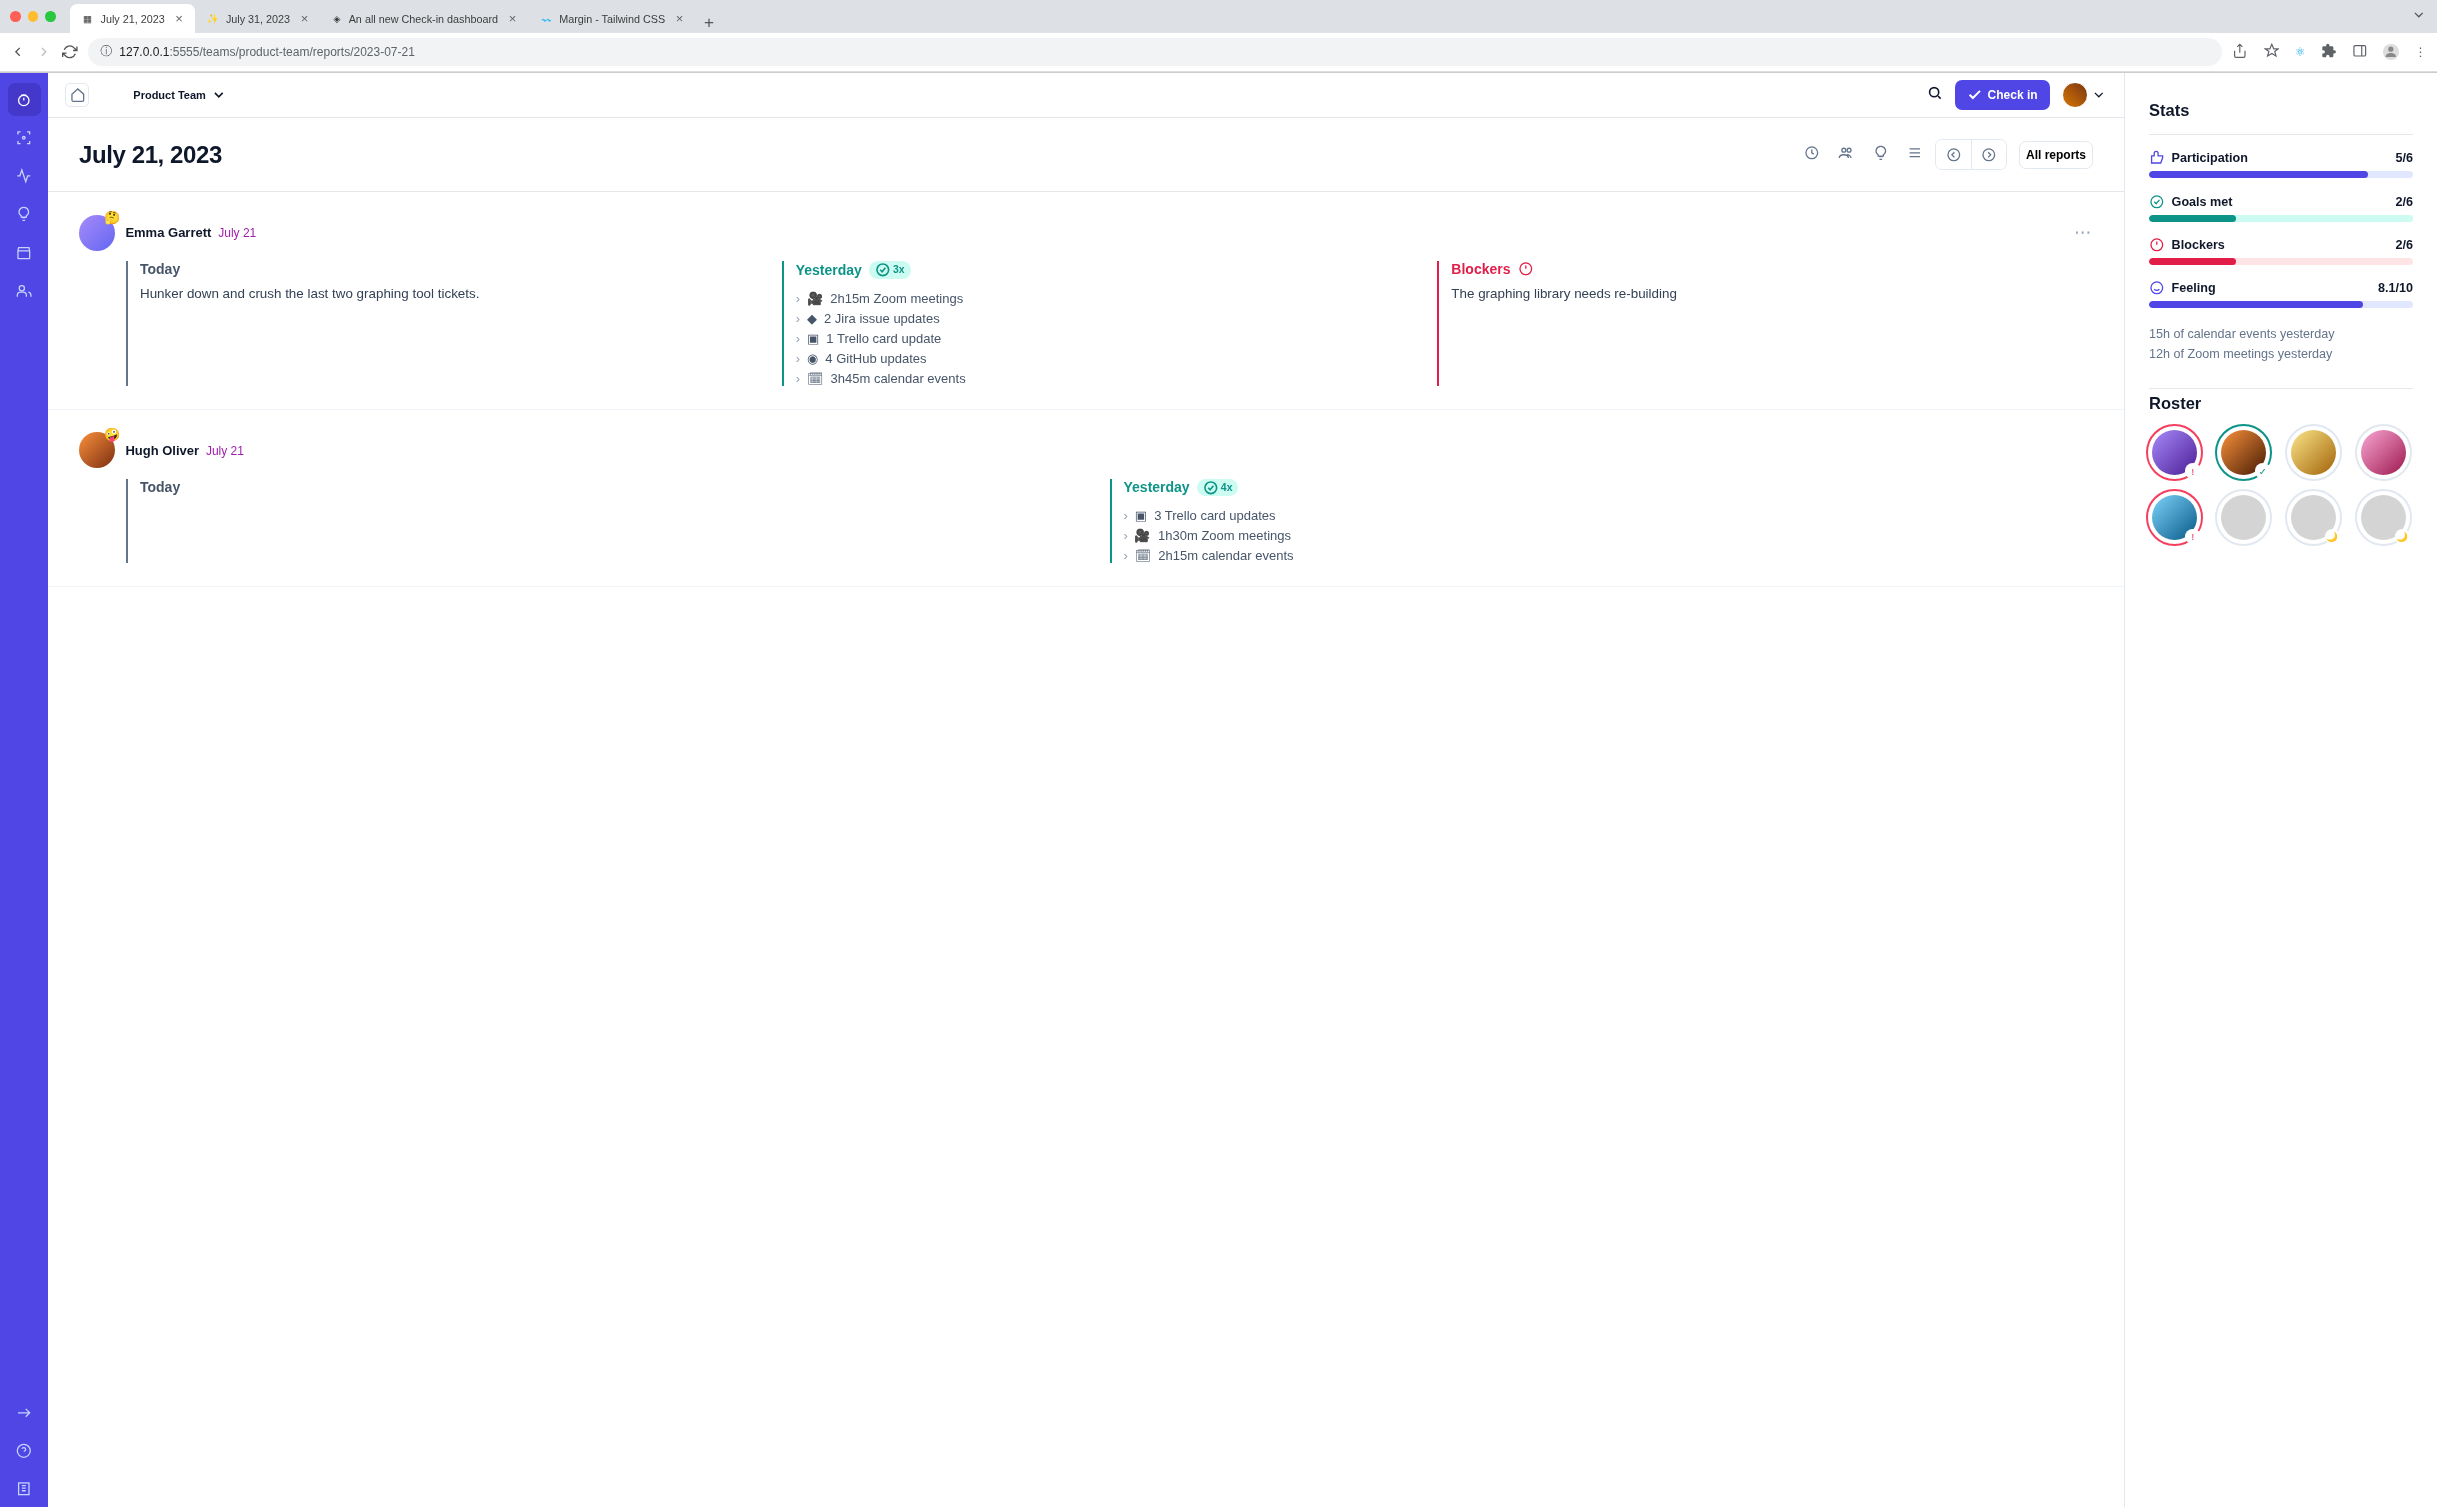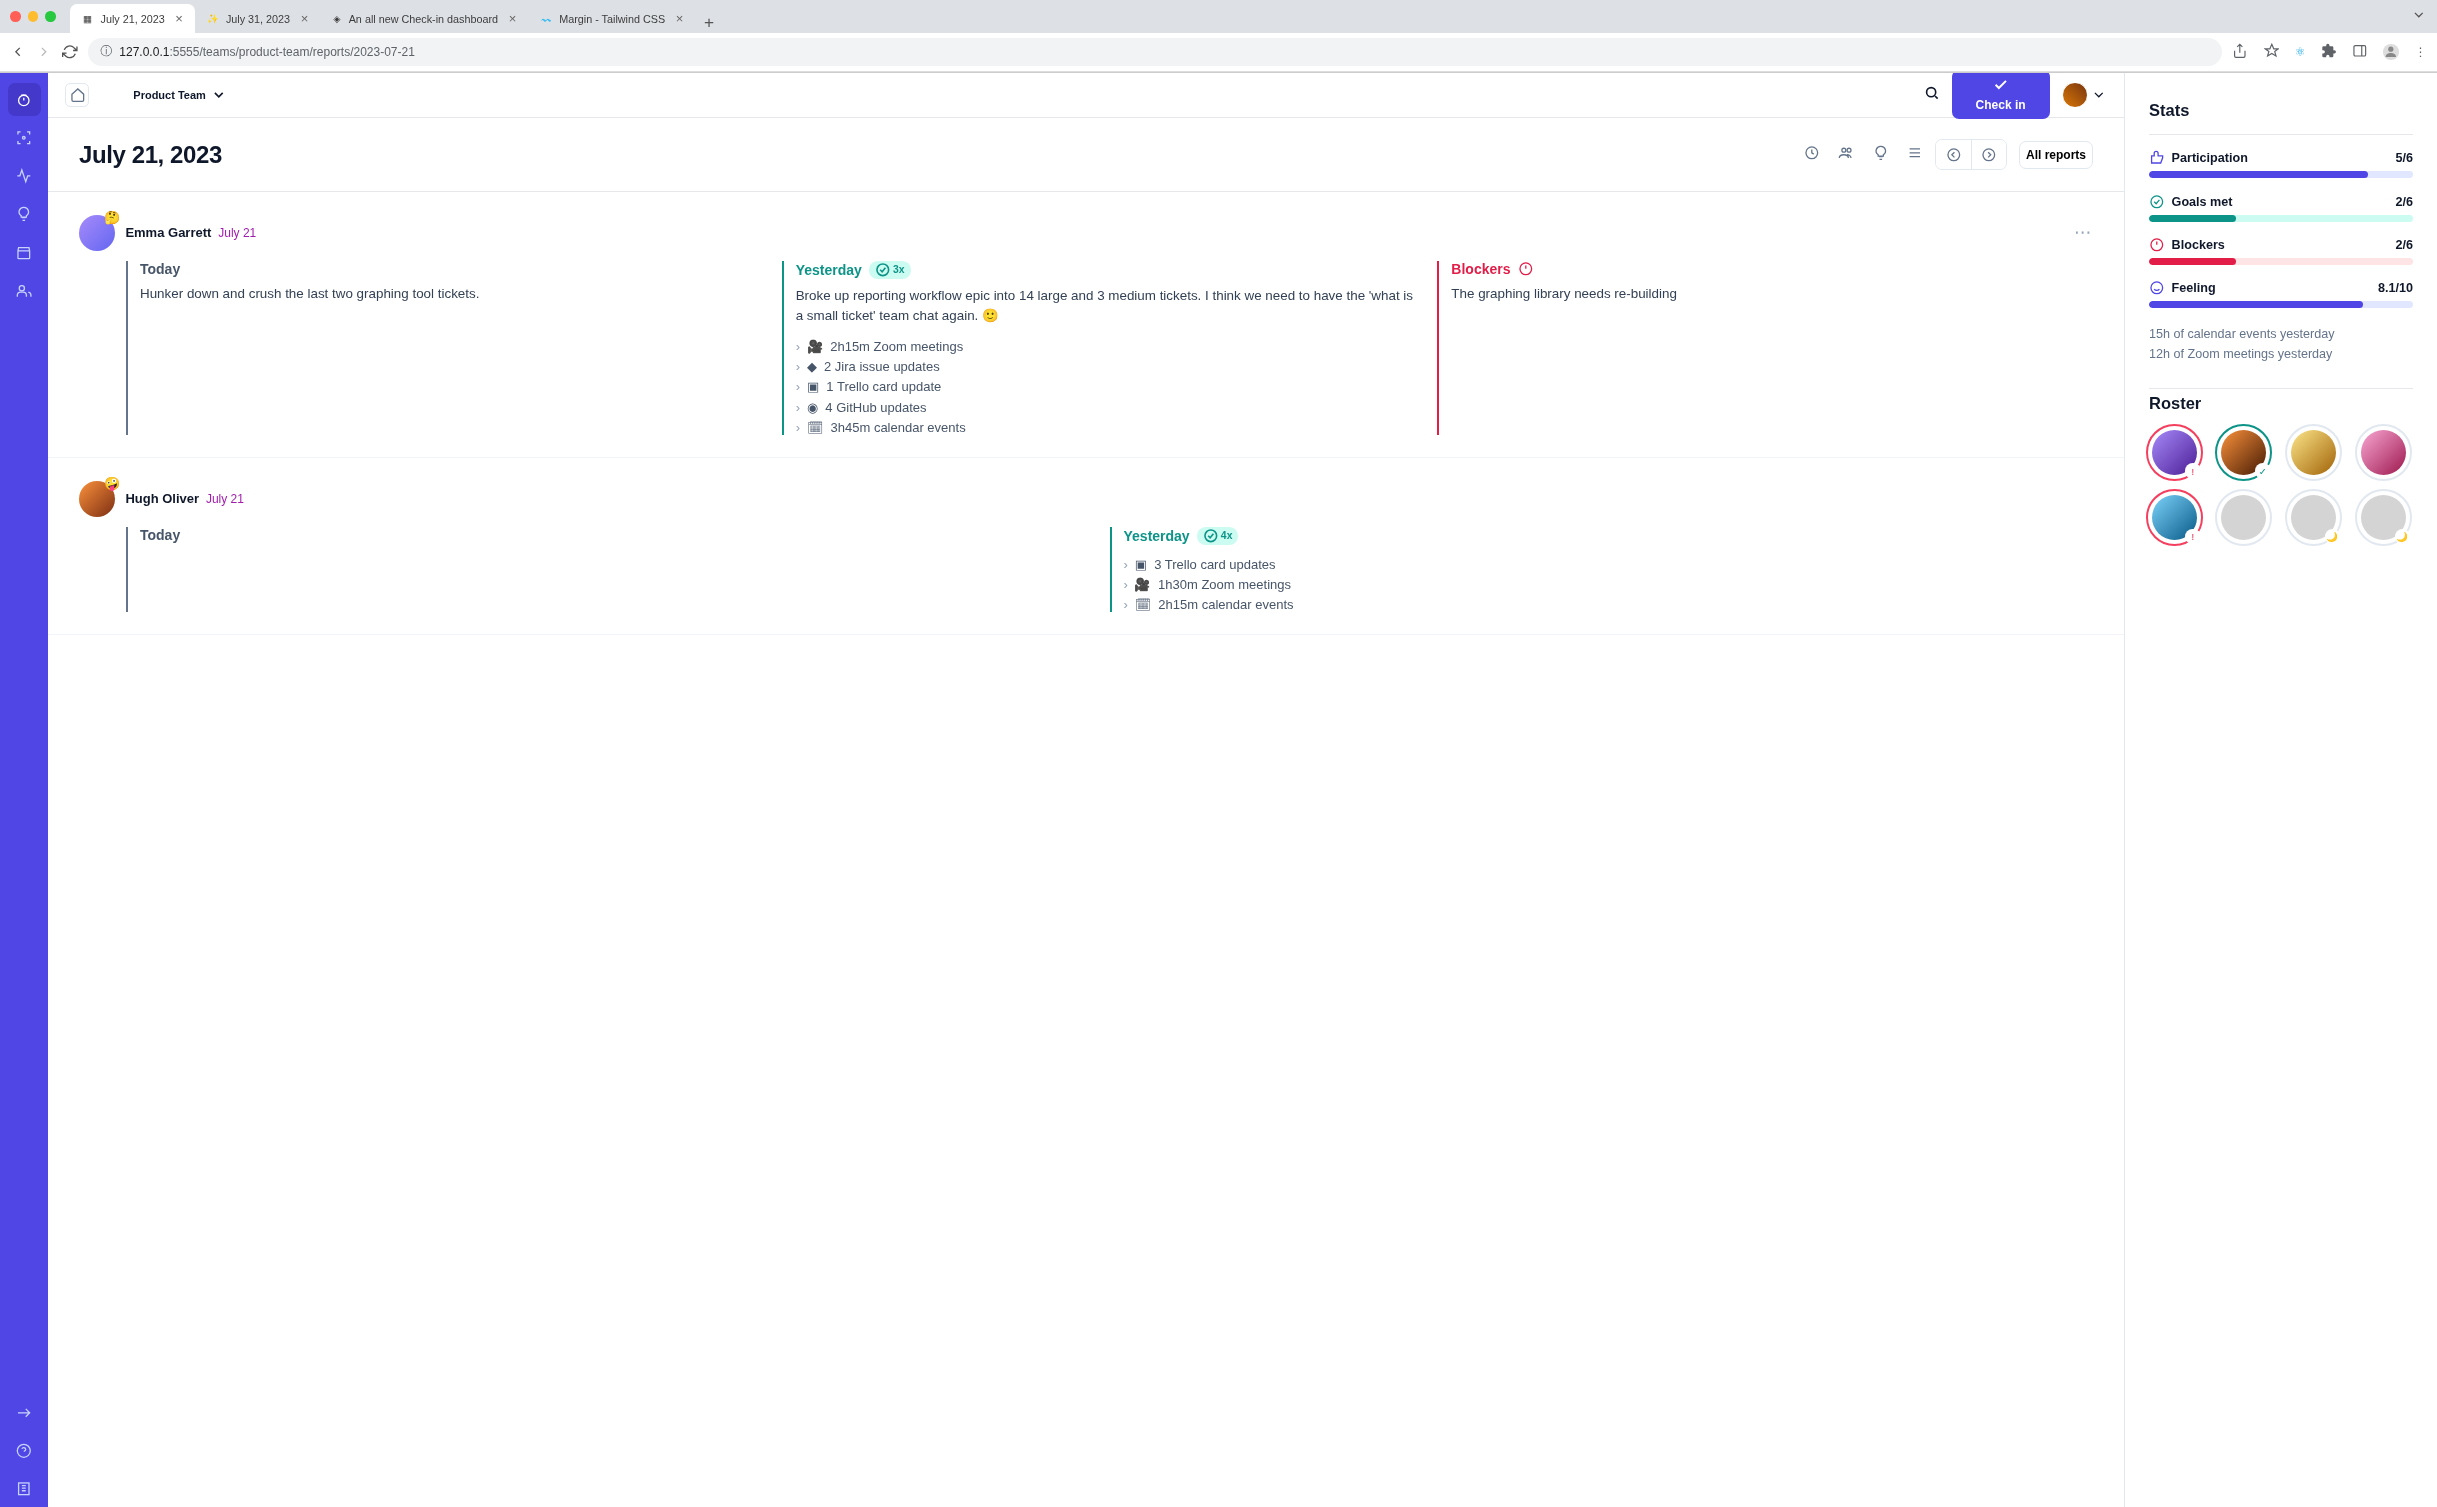--- a/index.html
+++ b/index.html
@@ -34,21 +34,21 @@
 .sidebar { width: 48px; background: #4f46e5; display: flex; flex-direction: column; align-items: center; padding: 10.4px 0; gap: 5.2px; }
 .side-item { width: 33px; height: 33px; display: flex; align-items: center; justify-content: center; border-radius: 7px; color: #c7d2fe; cursor: pointer; }
 .side-item.active { background: #4338ca; color: #fff; }
 .side-bottom { margin-top: auto; display: flex; flex-direction: column; gap: 5.2px; align-items: center; }
 
 .main-col { flex: 1; display: flex; flex-direction: column; border-right: 0.9px solid #e2e8f0; overflow: hidden; }
 .topbar { height: 45px; border-bottom: 0.9px solid #e5e7eb; display: flex; align-items: center; padding: 0 17.3px; gap: 12px; }
 .home-pill { width: 24px; height: 24px; border: 0.9px solid #e2e8f0; border-radius: 5.2px; display: flex; align-items: center; justify-content: center; color: #64748b; }
 .crumb { font-weight: 700; font-size: 11px; display: flex; align-items: center; gap: 5.2px; margin-left: 32px; }
 .tb-right { margin-left: auto; display: flex; align-items: center; gap: 12px; }
-.checkin-btn { background: #4f46e5; color: #fff; border-radius: 7px; padding: 7px 24px; font-weight: 600; display: flex; align-items: center; gap: 5.2px; font-size: 12px; flex-direction: column; }
+.checkin-btn { background: #4f46e5; color: #fff; border-radius: 7px; padding: 7px 12px; font-weight: 600; display: flex; align-items: center; gap: 5.2px; font-size: 12px; }
 .avatar { width: 26px; height: 26px; border-radius: 50%; background: linear-gradient(45deg,#d97706,#78350f); border: 1.7px solid #fff; }
 .avatar-grp { display: flex; align-items: center; gap: 3.5px; }
 
 .page-header { display: flex; align-items: center; padding: 21px 31px; border-bottom: 0.9px solid #e5e7eb; }
 .page-title { font-size: 24px; font-weight: 800; letter-spacing: -0.4px; }
 .hdr-actions { margin-left: auto; display: flex; align-items: center; gap: 12px; }
 .icon-row { display: flex; gap: 19px; color: #64748b; }
 .seg { display: flex; border: 0.9px solid #e2e8f0; border-radius: 7px; overflow: hidden; }
 .seg button { width: 35px; height: 29.5px; display: flex; align-items: center; justify-content: center; color: #64748b; background: #fff; border: none; }
 .seg button + button { border-left: 0.9px solid #e2e8f0; }
@@ -341,21 +341,20 @@
             <div class="col-title">
               <span>Yesterday</span>
               <span class="chip teal">
                   <svg viewBox="0 0 24 24" fill="none" stroke="currentColor" stroke-width="2.5" width="9.5" height="9.5">
                     <circle cx="12" cy="12" r="9"></circle>
                     <path d="M8 12l3 3 5-6"></path>
                   </svg>
                   <span>3x</span>
                 </span>
             </div>
-            <div class="col-body">Broke up reporting workflow epic into 14 large and 3 medium tickets. I think we need to have the 'what is a small ticket' team chat again. 🙂</div>
             <div class="activity-list">
               <div class="activity">
                   <span class="act-chev">›</span> 
                   <span>🎥</span> 
                   <span>2h15m Zoom meetings</span>
                 </div>
               <div class="activity">
                   <span class="act-chev">›</span> 
                   <span>◆</span> 
                   <span>2 Jira issue updates</span>

